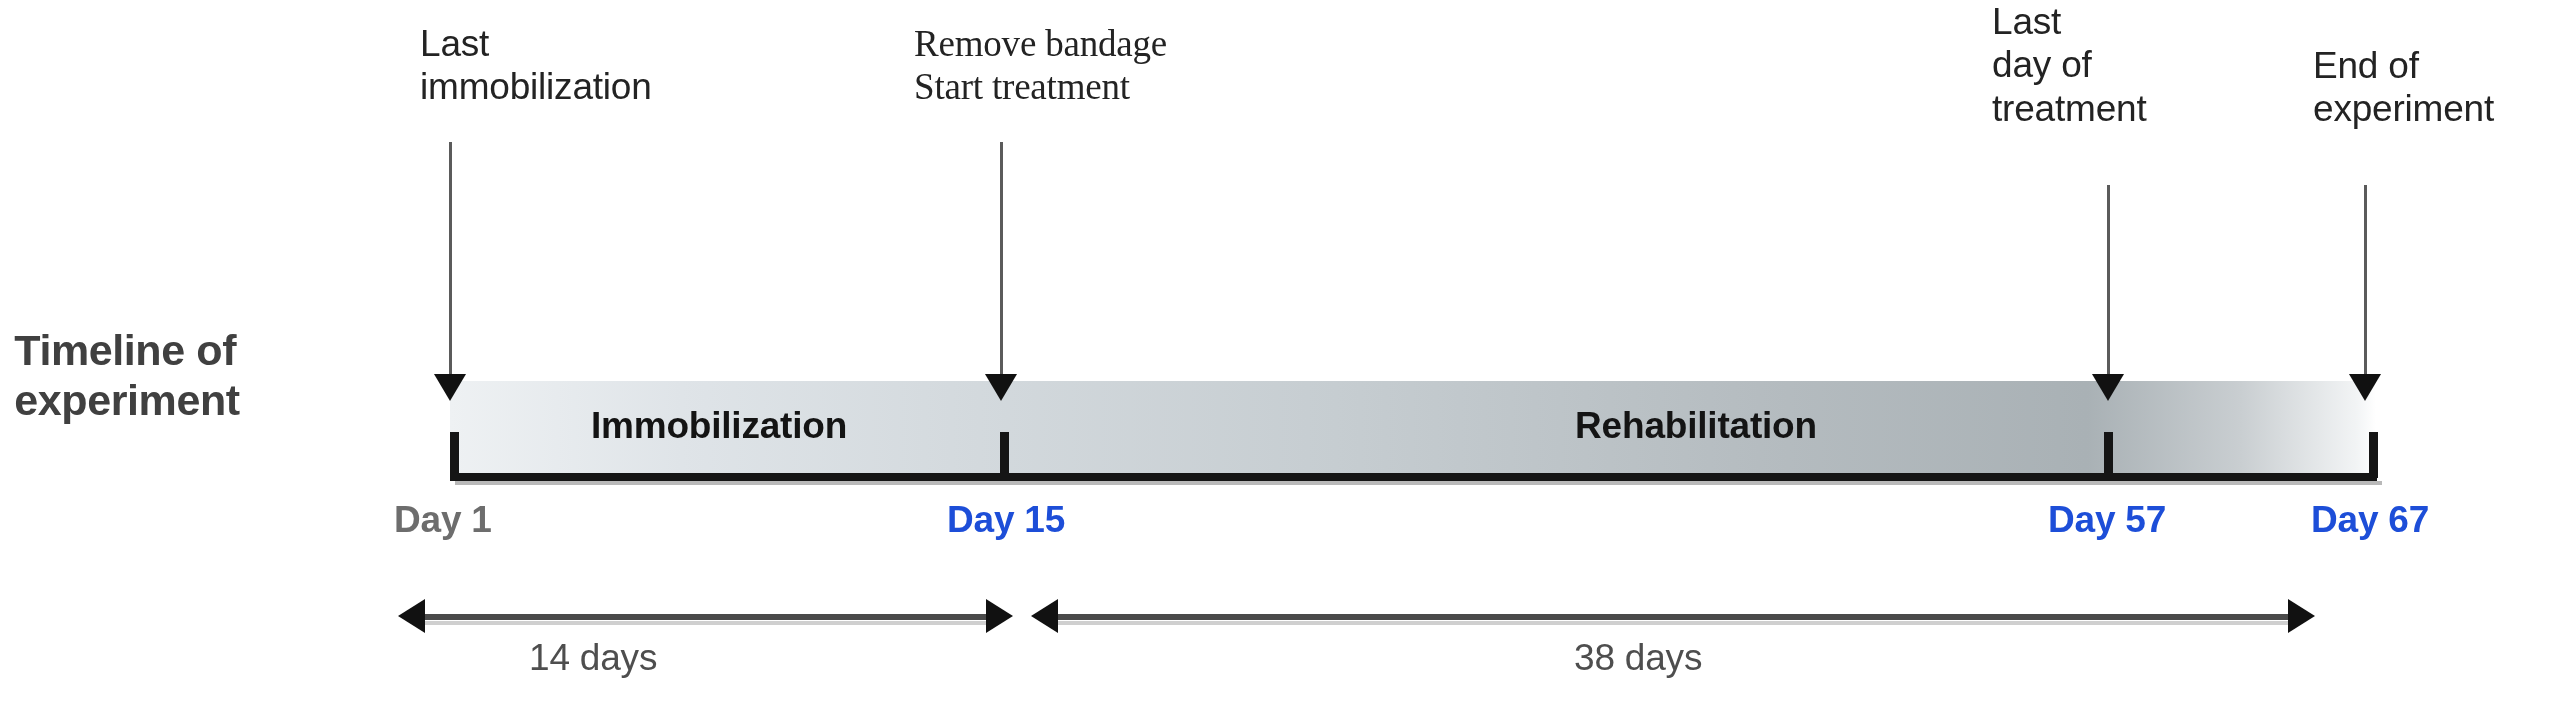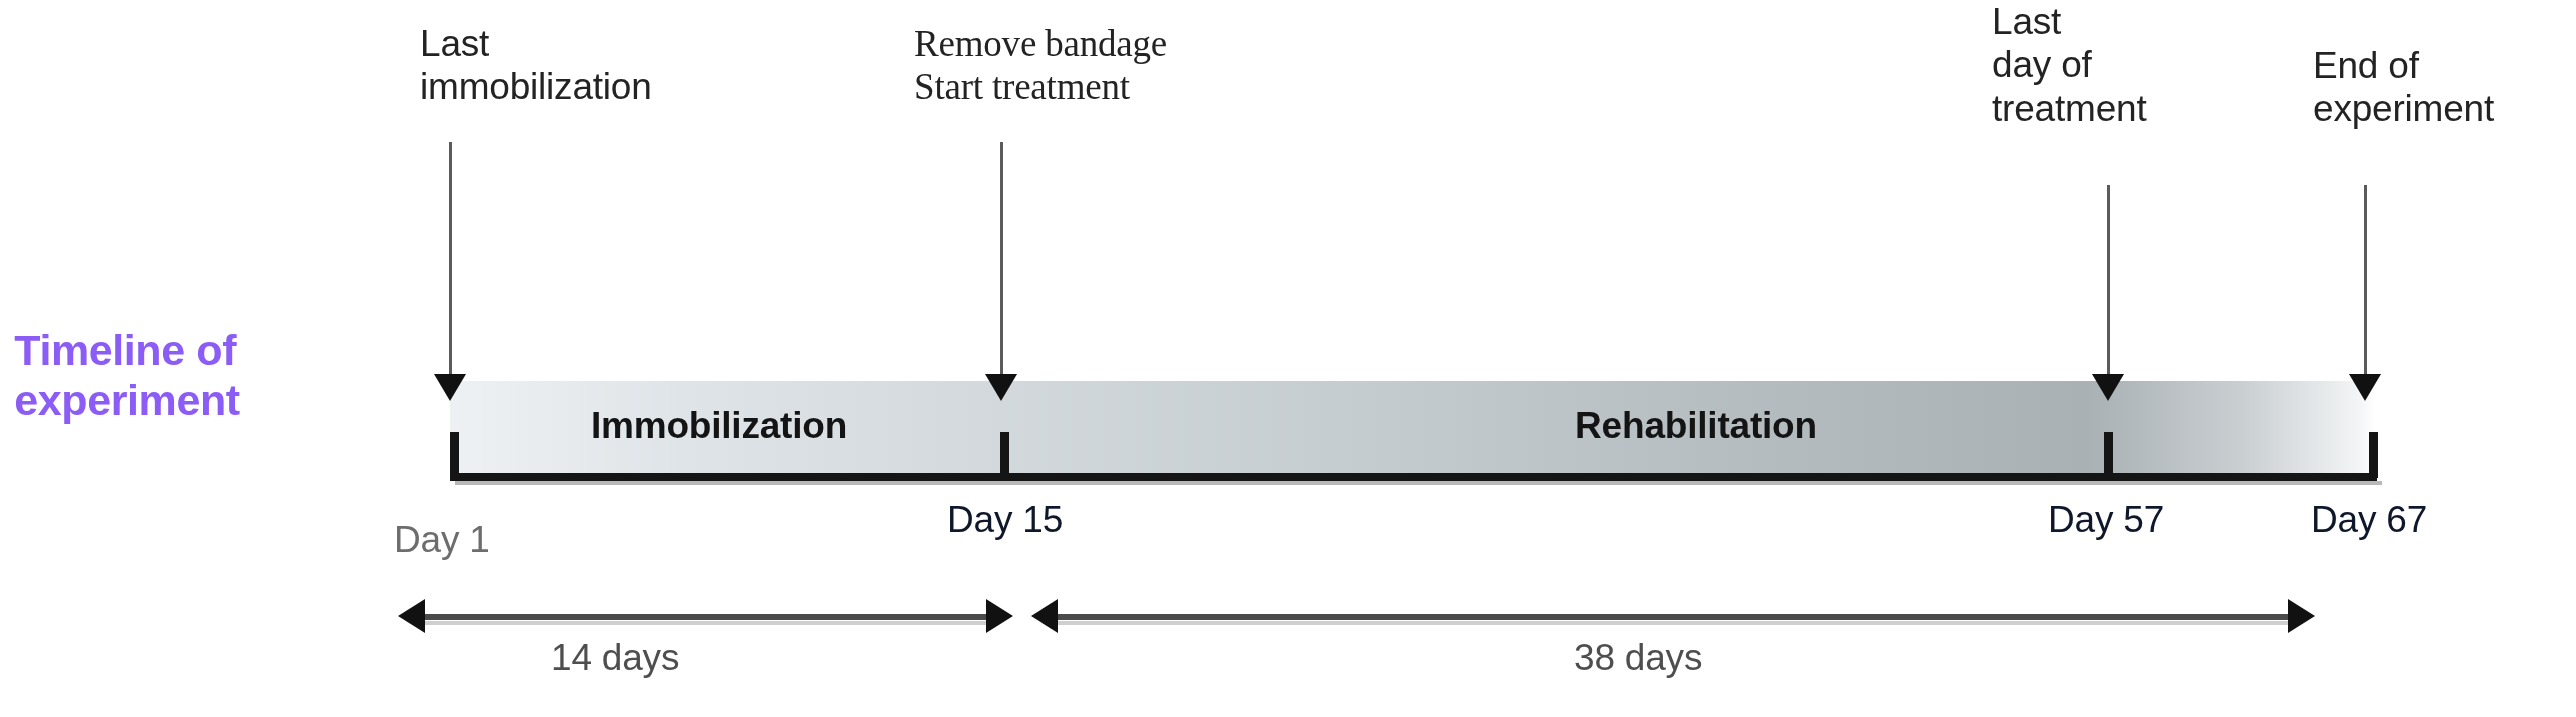--- a/index.html
+++ b/index.html
@@ -18,21 +18,21 @@
 
   
   .row-label {
     position: absolute;
     left: 14.3px;
     top: 325px;
     width: 343px;
     font-size: 43px;
     font-weight: bold;
     line-height: 1.17;
-    color: #8b5cf6;
+    color: #404040;
     letter-spacing: -0.4px;
   }
 
   
   .callout {
     position: absolute;
     font-size: 37px;
     line-height: 1.17;
     color: #232323;
     white-space: pre-line;
@@ -108,21 +108,21 @@
   }
 
   
   .day {
     position: absolute;
     font-size: 37px;
     white-space: nowrap;
     letter-spacing: -0.2px;
   }
   .day.muted { color: #6d6d6d; font-weight: normal; }
-  .day.strong { color: #0f172a; font-weight: normal; }
+  .day.strong { color: #1d4ed8; font-weight: bold; }
 
   
   .measure-line {
     position: absolute;
     height: 5.6px;
     background: #4a4a4a;
     top: 614px;
   }
   .measure-line-shadow {
     position: absolute;
@@ -185,31 +185,31 @@
       <div class="phase-label" style="left: 719px; top: 405px; transform: translateX(-50%);">Immobilization</div>
       <div class="phase-label" style="left: 1696px; top: 405px; transform: translateX(-50%);">Rehabilitation</div>
     </div>
   <div id="tick-layer">
       <div class="tick" style="left: 450px; top: 432px; height: 46px;"></div>
       <div class="tick" style="left: 1000px; top: 432px; height: 46px;"></div>
       <div class="tick" style="left: 2104px; top: 432px; height: 46px;"></div>
       <div class="tick" style="left: 2369px; top: 432px; height: 46px;"></div>
     </div>
   <div id="day-layer">
-      <div class="day muted" style="left: 394px; top: 519px;">Day 1</div>
+      <div class="day muted" style="left: 394px; top: 499px; font-weight: bold;">Day 1</div>
       <div class="day strong" style="left: 947px; top: 499px;">Day 15</div>
       <div class="day strong" style="left: 2048px; top: 499px;">Day 57</div>
       <div class="day strong" style="left: 2311px; top: 499px;">Day 67</div>
     </div>
   <div id="measure-layer">
       <div class="measure-line-shadow" style="left: 422px; width: 569px;"></div>
       <div class="measure-line" style="left: 419px; width: 574px;"></div>
       <div class="arrow-left" style="left: 398px;"></div>
       <div class="arrow-right" style="left: 986px;"></div>
-      <div class="measure-label" style="left: 551px;">14 days</div>
+      <div class="measure-label" style="left: 529px;">14 days</div>
       <div class="measure-line-shadow" style="left: 1055px; width: 1237px;"></div>
       <div class="measure-line" style="left: 1052px; width: 1242px;"></div>
       <div class="arrow-left" style="left: 1031px;"></div>
       <div class="arrow-right" style="left: 2288px;"></div>
       <div class="measure-label" style="left: 1574px;">38 days</div>
     </div>
 
 </div>
 
 

